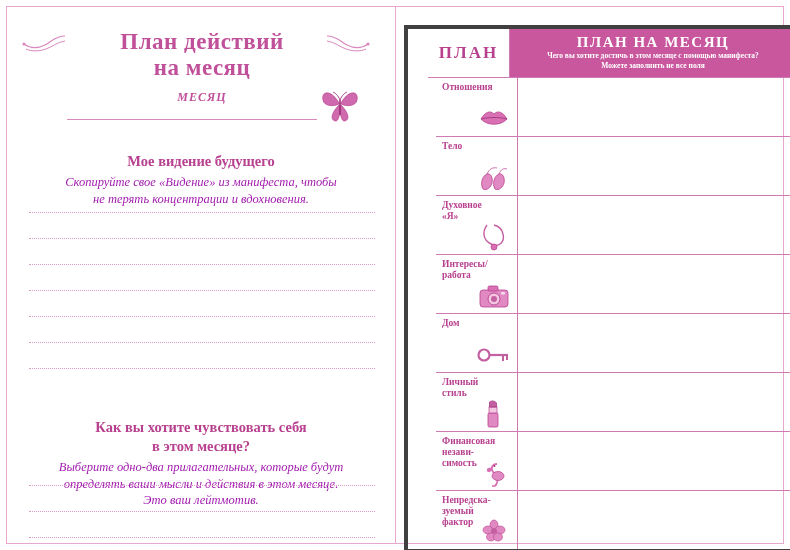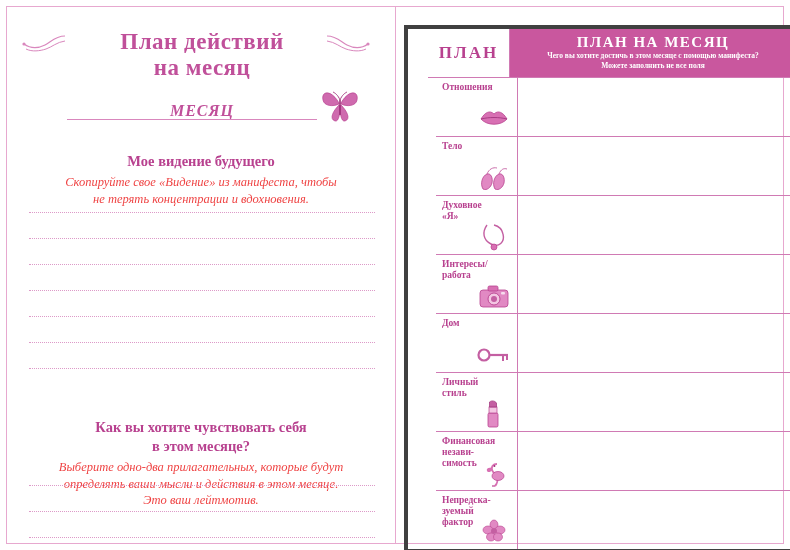--- a/index.html
+++ b/index.html
@@ -54,22 +54,22 @@
     text-align: center;
   }
   .main-title {
     font-size: 23px;
     font-weight: bold;
     color: #c0509a;
     line-height: 1.15;
     letter-spacing: .5px;
   }
   .month-label {
-    margin-top: 20px;
-    font-size: 16px;
+    margin-top: 8px;
+    font-size: 12px;
     font-style: italic;
     font-weight: bold;
     color: #c0509a;
     letter-spacing: 1px;
   }
   .title-flourish-left, .title-flourish-right {
     position: absolute;
     top: 26px;
     width: 46px;
     height: 24px;
@@ -101,21 +101,21 @@
   .section-head .h {
     font-size: 14.5px;
     font-weight: bold;
     color: #b8418f;
     line-height: 1.3;
   }
   .section-head .sub {
     margin-top: 3px;
     font-size: 12.5px;
     font-style: italic;
-    color: #ef4444;
+    color: #a21caf;
     line-height: 1.35;
   }
 
   .vision-head { top: 145px; }
   .feel-head { top: 383px; margin-top: 28px; }
 
   .dotline {
     position: absolute;
     left: 22px;
     width: 346px;

